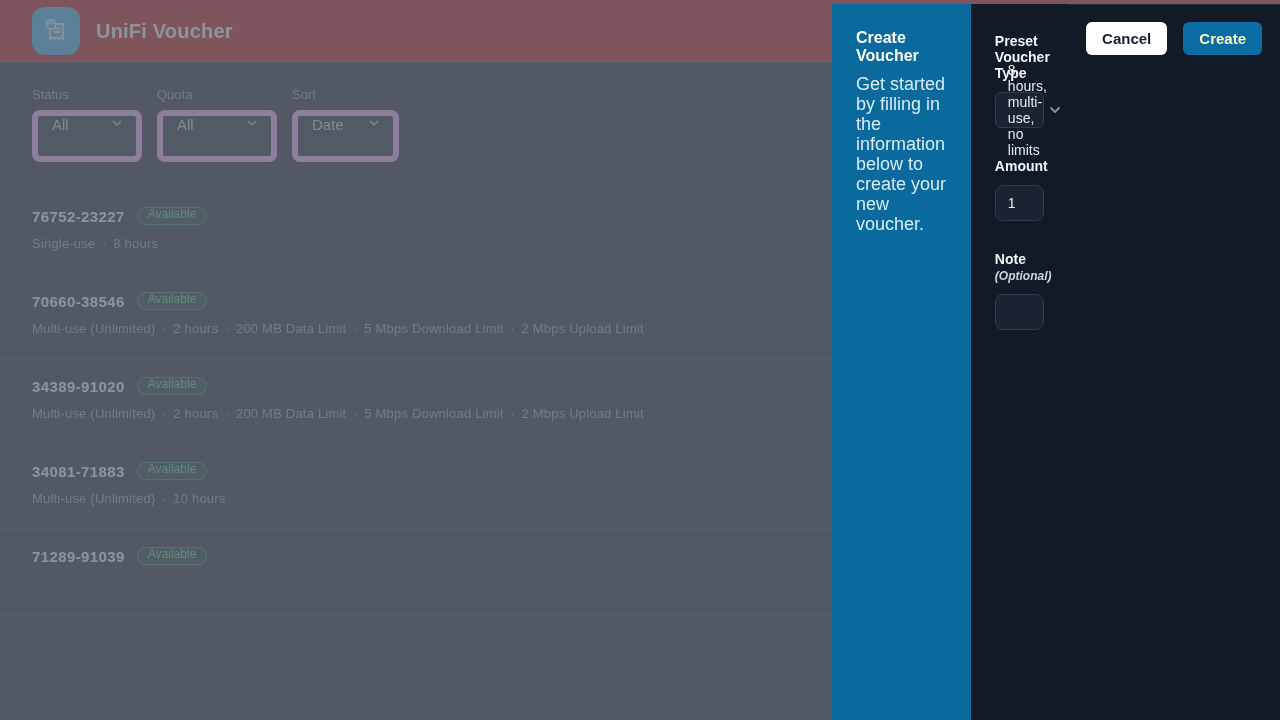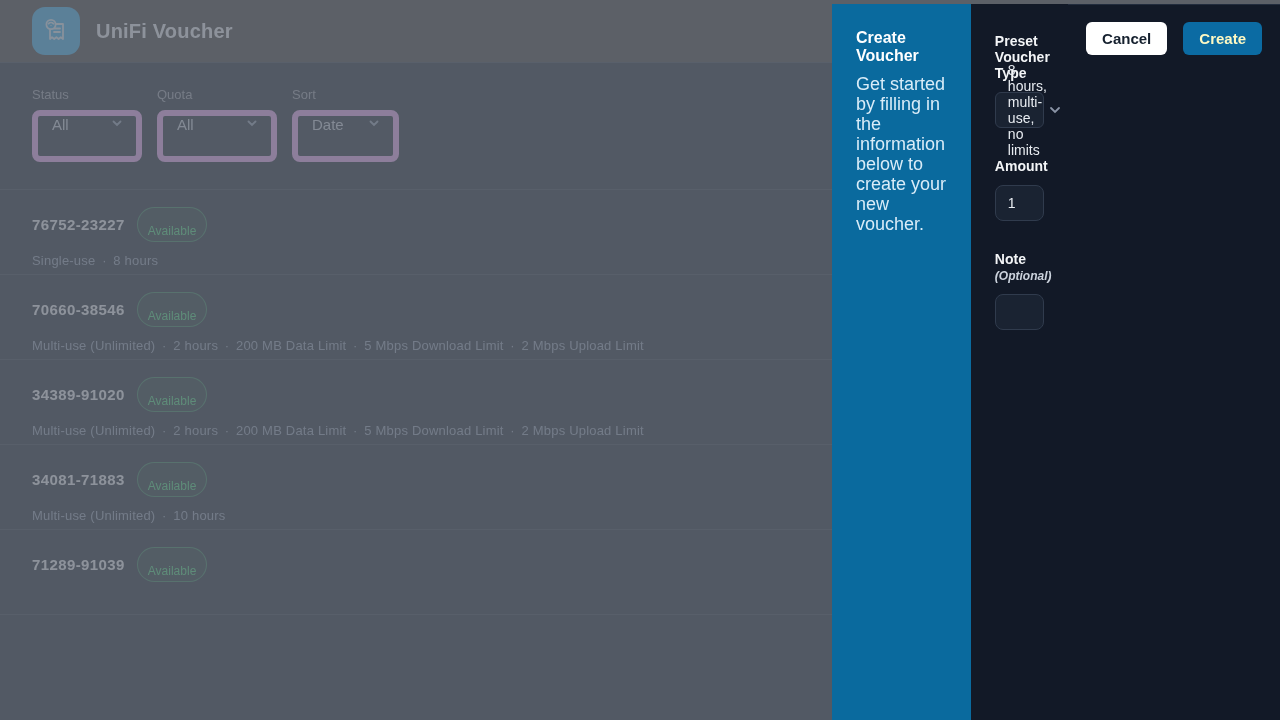--- a/index.html
+++ b/index.html
@@ -6,21 +6,21 @@
   html, body { width: 1280px; height: 720px; overflow: hidden; }
   body { font-family: "Liberation Sans", sans-serif; background: #1f2937; }
 
   .app { position: relative; width: 1280px; height: 720px; background: #1f2937; overflow: hidden; }
 
   
   .main { position: absolute; inset: 0; z-index: 0; }
 
   .app-header {
     height: 63px; display: flex; align-items: center; gap: 16px;
-    padding: 0 32px; background: #404040; border-bottom: 1px solid #374151;
+    padding: 0 32px; background: #b91c1c; border-bottom: 1px solid #374151;
   }
   .app-logo {
     width: 48px; height: 48px; border-radius: 13px; background: #3fb2ef;
     display: flex; align-items: center; justify-content: center; flex: 0 0 auto;
   }
   .app-title { font-size: 20px; font-weight: bold; color: #f1f5f9; letter-spacing: .2px; }
 
   .filters { display: flex; gap: 15px; padding: 24px 32px 27px; border-bottom: 1px solid #323e4e; }
   .filter-group { display: flex; flex-direction: column; gap: 8px; }
   .filter-label { font-size: 13px; color: #9ca3af; }
@@ -32,21 +32,21 @@
   .select.w-status { width: 110px; }
   .select.w-quota  { width: 120px; }
   .select.w-sort   { width: 107px; }
   .chev { display: inline-flex; color: #94a3b8; }
 
   .voucher-row { padding: 17px 32px 0; height: 85px; border-bottom: 1px solid #323e4e; }
   .voucher-top { display: flex; align-items: center; gap: 12px; margin-bottom: 11px; }
   .voucher-code { font-size: 15px; font-weight: bold; color: #f1f5f9; letter-spacing: .4px; }
   .voucher-badge {
     font-size: 12px; color: #4ade80; border: 1px solid rgba(74,222,128,.45);
-    background: rgba(74,222,128,.07); border-radius: 999px; padding: 17px 10px 4px; line-height: 1;
+    background: rgba(74,222,128,.07); border-radius: 999px; padding: 0 10px 4px; line-height: 1;
   }
   .voucher-meta { font-size: 13px; color: #94a3b8; letter-spacing: .2px; }
 
   
   .overlay { position: absolute; inset: 0; z-index: 10; background: rgba(102,108,118,.72); }
 
   
   .panel {
     position: absolute; top: 4px; right: 0; width: 448px; height: 720px; z-index: 20;
     display: flex; flex-direction: row; background: #121927;

